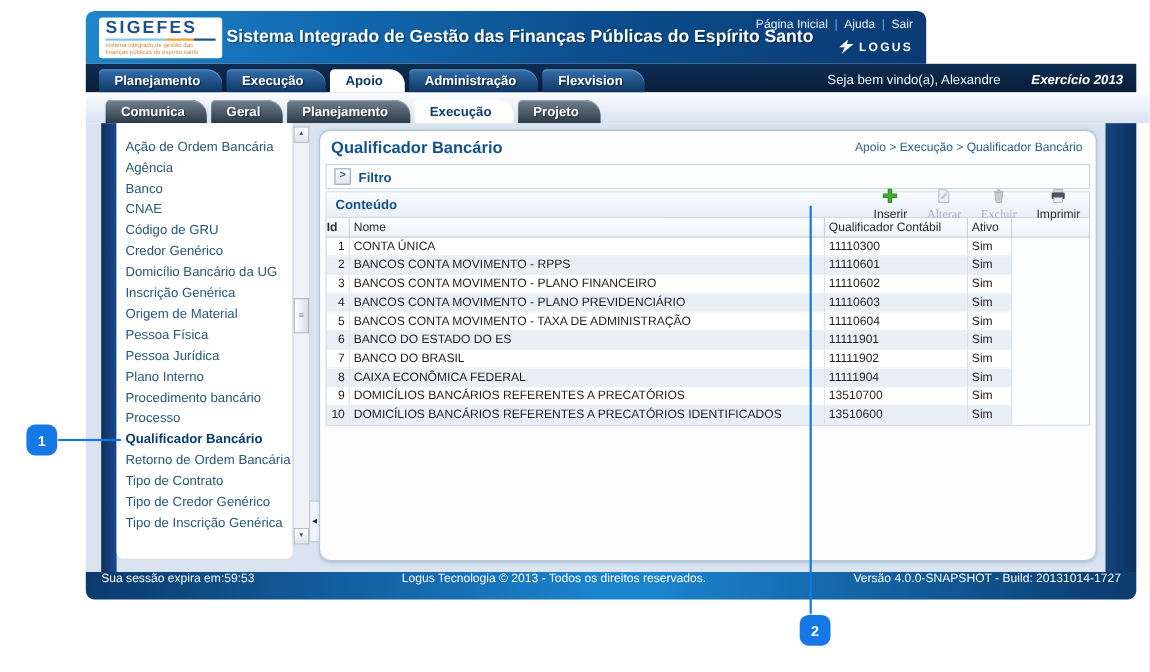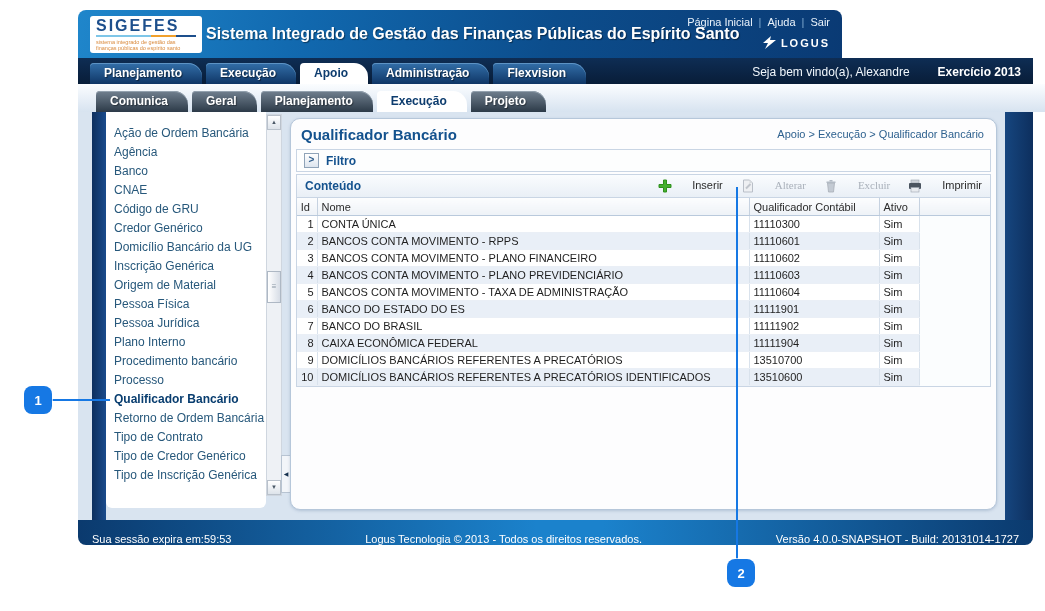--- a/index.html
+++ b/index.html
@@ -29,21 +29,21 @@
 
   
   .tabsrow{position:absolute;left:0;top:48px;width:955px;height:26px;
         background:linear-gradient(#0e2d54,#081d38);display:flex;align-items:flex-end;box-sizing:border-box;padding:0 12px;}
   .tabs{display:flex;align-items:flex-end;gap:4px;}
   .tab{height:21px;line-height:21px;padding:0 20px 0 14px;font-size:12px;font-weight:bold;color:#fff;
         background:linear-gradient(#336fa9,#0f3666);border-radius:4px 14px 0 0;cursor:pointer;
         text-shadow:1px 1px 1px rgba(0,0,0,.5);box-shadow:inset 0 1px 0 #5d93c4;white-space:nowrap;}
   .tab.active{background:#ffffff;color:#0d3c6e;text-shadow:none;box-shadow:none;}
   .welcome{margin-left:auto;color:#f2f8fd;font-size:12px;line-height:24px;white-space:nowrap;}
-  .exercise{color:#ffffff;font-size:12px;font-weight:bold;line-height:24px;margin-left:28px;white-space:nowrap;}
+  .exercise{color:#ffffff;font-size:12px;font-weight:bold;font-style:italic;line-height:24px;margin-left:28px;white-space:nowrap;}
 
   
   .subtabsrow{position:absolute;left:0;top:74px;width:1004px;height:28px;
         background:linear-gradient(#fbfdff,#d7e3f0);display:flex;align-items:flex-end;box-sizing:border-box;padding:0 0 0 18px;}
   .subtab{height:21px;line-height:21px;padding:0 20px 0 14px;font-size:12px;font-weight:bold;color:#fff;
         background:linear-gradient(#71808f,#2c3a48);border-radius:4px 14px 0 0;cursor:pointer;
         text-shadow:1px 1px 1px rgba(0,0,0,.4);box-shadow:inset 0 1px 0 #93a1ae;margin-right:4px;white-space:nowrap;}
   .subtab.active{background:#ffffff;color:#0d3c6e;text-shadow:none;box-shadow:none;}
 
   
@@ -78,42 +78,42 @@
   .crumb{font-size:11px;color:#2e618f;}
   .filterbar{height:23px;margin:0 5px;border:1px solid #c9d5e4;background:#fdfefe;
         display:flex;align-items:center;gap:7px;padding:0 7px;box-sizing:border-box;}
   .expbtn{width:13px;height:13px;border:1px solid #8fa3b8;background:linear-gradient(#ffffff,#dde5ee);
         font-size:10px;font-weight:bold;color:#34618e;text-align:center;line-height:11px;cursor:pointer;}
   .barlabel{font-size:12px;font-weight:bold;color:#14528e;}
   .contentwrap{margin:2px 5px 0 5px;border:1px solid #c9d5e4;background:#fff;}
   .contentbar{height:23px;background:linear-gradient(#fafcfe,#e9eff6);border-bottom:1px solid #c9d5e4;
         display:flex;align-items:center;justify-content:space-between;padding:0 8px;box-sizing:border-box;}
   .toolbar{display:flex;align-items:center;gap:18px;}
-  .tbtn{display:flex;align-items:flex-start;gap:20px;font-size:11px;color:#2b2b2b;cursor:pointer;}
+  .tbtn{display:flex;align-items:center;gap:4px;font-size:11px;color:#2b2b2b;cursor:pointer;flex-direction:column;}
   .tbtn.disabled{color:#a9b0ba;cursor:default;font-family:Liberation Serif, serif;}
   .tbtn svg{display:block;}
 
   
   table.grid{border-collapse:collapse;table-layout:fixed;width:100%;font-size:11px;color:#1f1f1f;}
   table.grid th{height:17px;font-weight:normal;text-align:left;color:#2b2b2b;
         background:linear-gradient(#fcfdfe,#eef2f7);border-right:1px solid #c6d2e0;border-bottom:1px solid #b9c9dc;
         padding:0 0 0 4px;white-space:nowrap;overflow:hidden;}
-  table.grid th.num{text-align:center;padding:0 3px 0 0;}
+  table.grid th.num{text-align:left;padding:0 3px 0 0;font-weight:bold;}
   table.grid th.filler{border-right:none;}
   table.grid td{height:16px;border-right:1px solid #d9e2ec;border-bottom:1px solid #eaeff6;
         padding:0 0 0 4px;white-space:nowrap;overflow:hidden;}
   table.grid td.num{text-align:right;padding:0 3px 0 0;}
   table.grid tr.odd td{background:#ffffff;}
   table.grid tr.even td{background:#e9eff7;}
   table.grid td.filler{background:#fbfdfe !important;border-bottom:none;border-right:none;}
 
   
   .footer{position:absolute;left:0;top:510px;width:955px;height:25px;
         background:linear-gradient(90deg,#0b3a6e 0%,#1b82cc 48%,#1b82cc 55%,#0b3a6e 100%);
-        border-radius:0 0 8px 8px;color:#ffffff;font-size:11px;display:flex;align-items:flex-end;box-sizing:border-box;padding:0 14px;}
+        border-radius:0 0 8px 8px;color:#ffffff;font-size:11px;display:flex;align-items:flex-start;box-sizing:border-box;padding:0 14px;}
   .footer .fleft{flex:0 0 auto;}
   .footer .fcenter{flex:1 1 auto;text-align:center;}
   .footer .fright{flex:0 0 auto;}
 
   
   .annoline{position:absolute;background:#1678e4;z-index:50;}
   .line1{left:52px;top:399px;width:58px;height:2px;}
   .line2{left:736px;top:187px;width:2px;height:374px;}
   .badge{position:absolute;width:28px;height:28px;border-radius:8px;background:#1678e4;z-index:60;
         color:#fff;font-size:13px;font-weight:bold;display:flex;align-items:center;justify-content:center;

